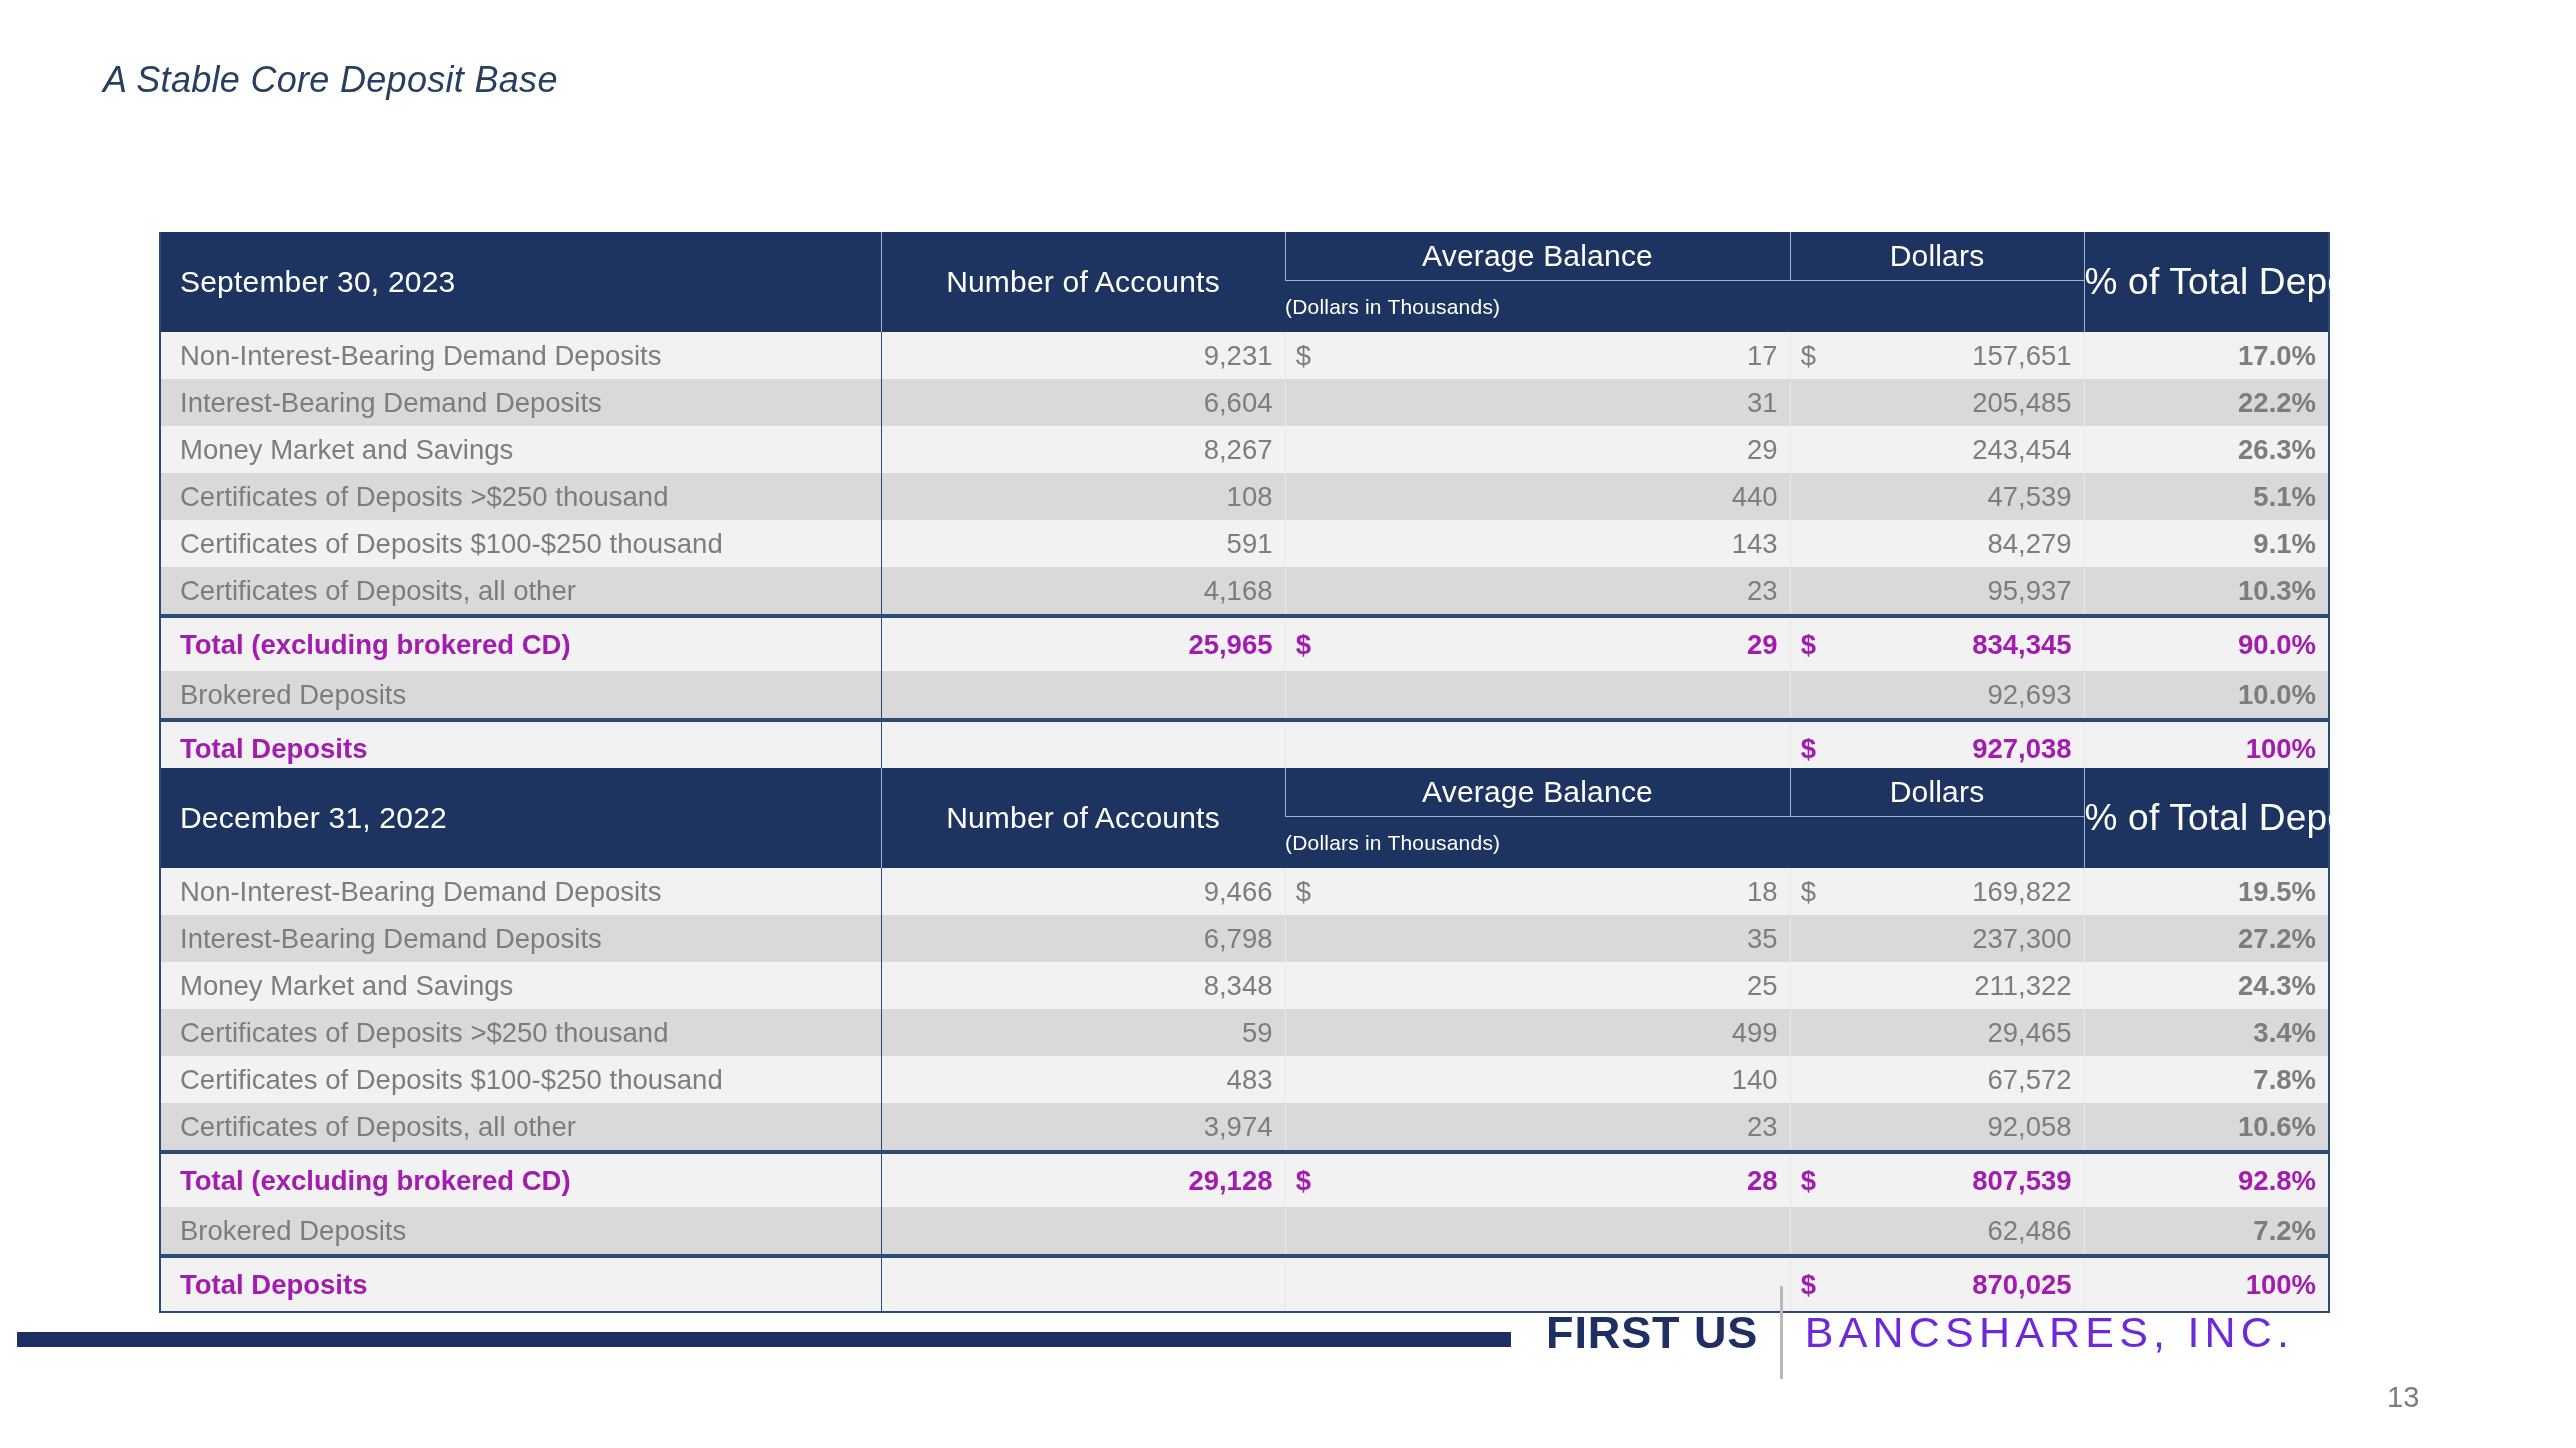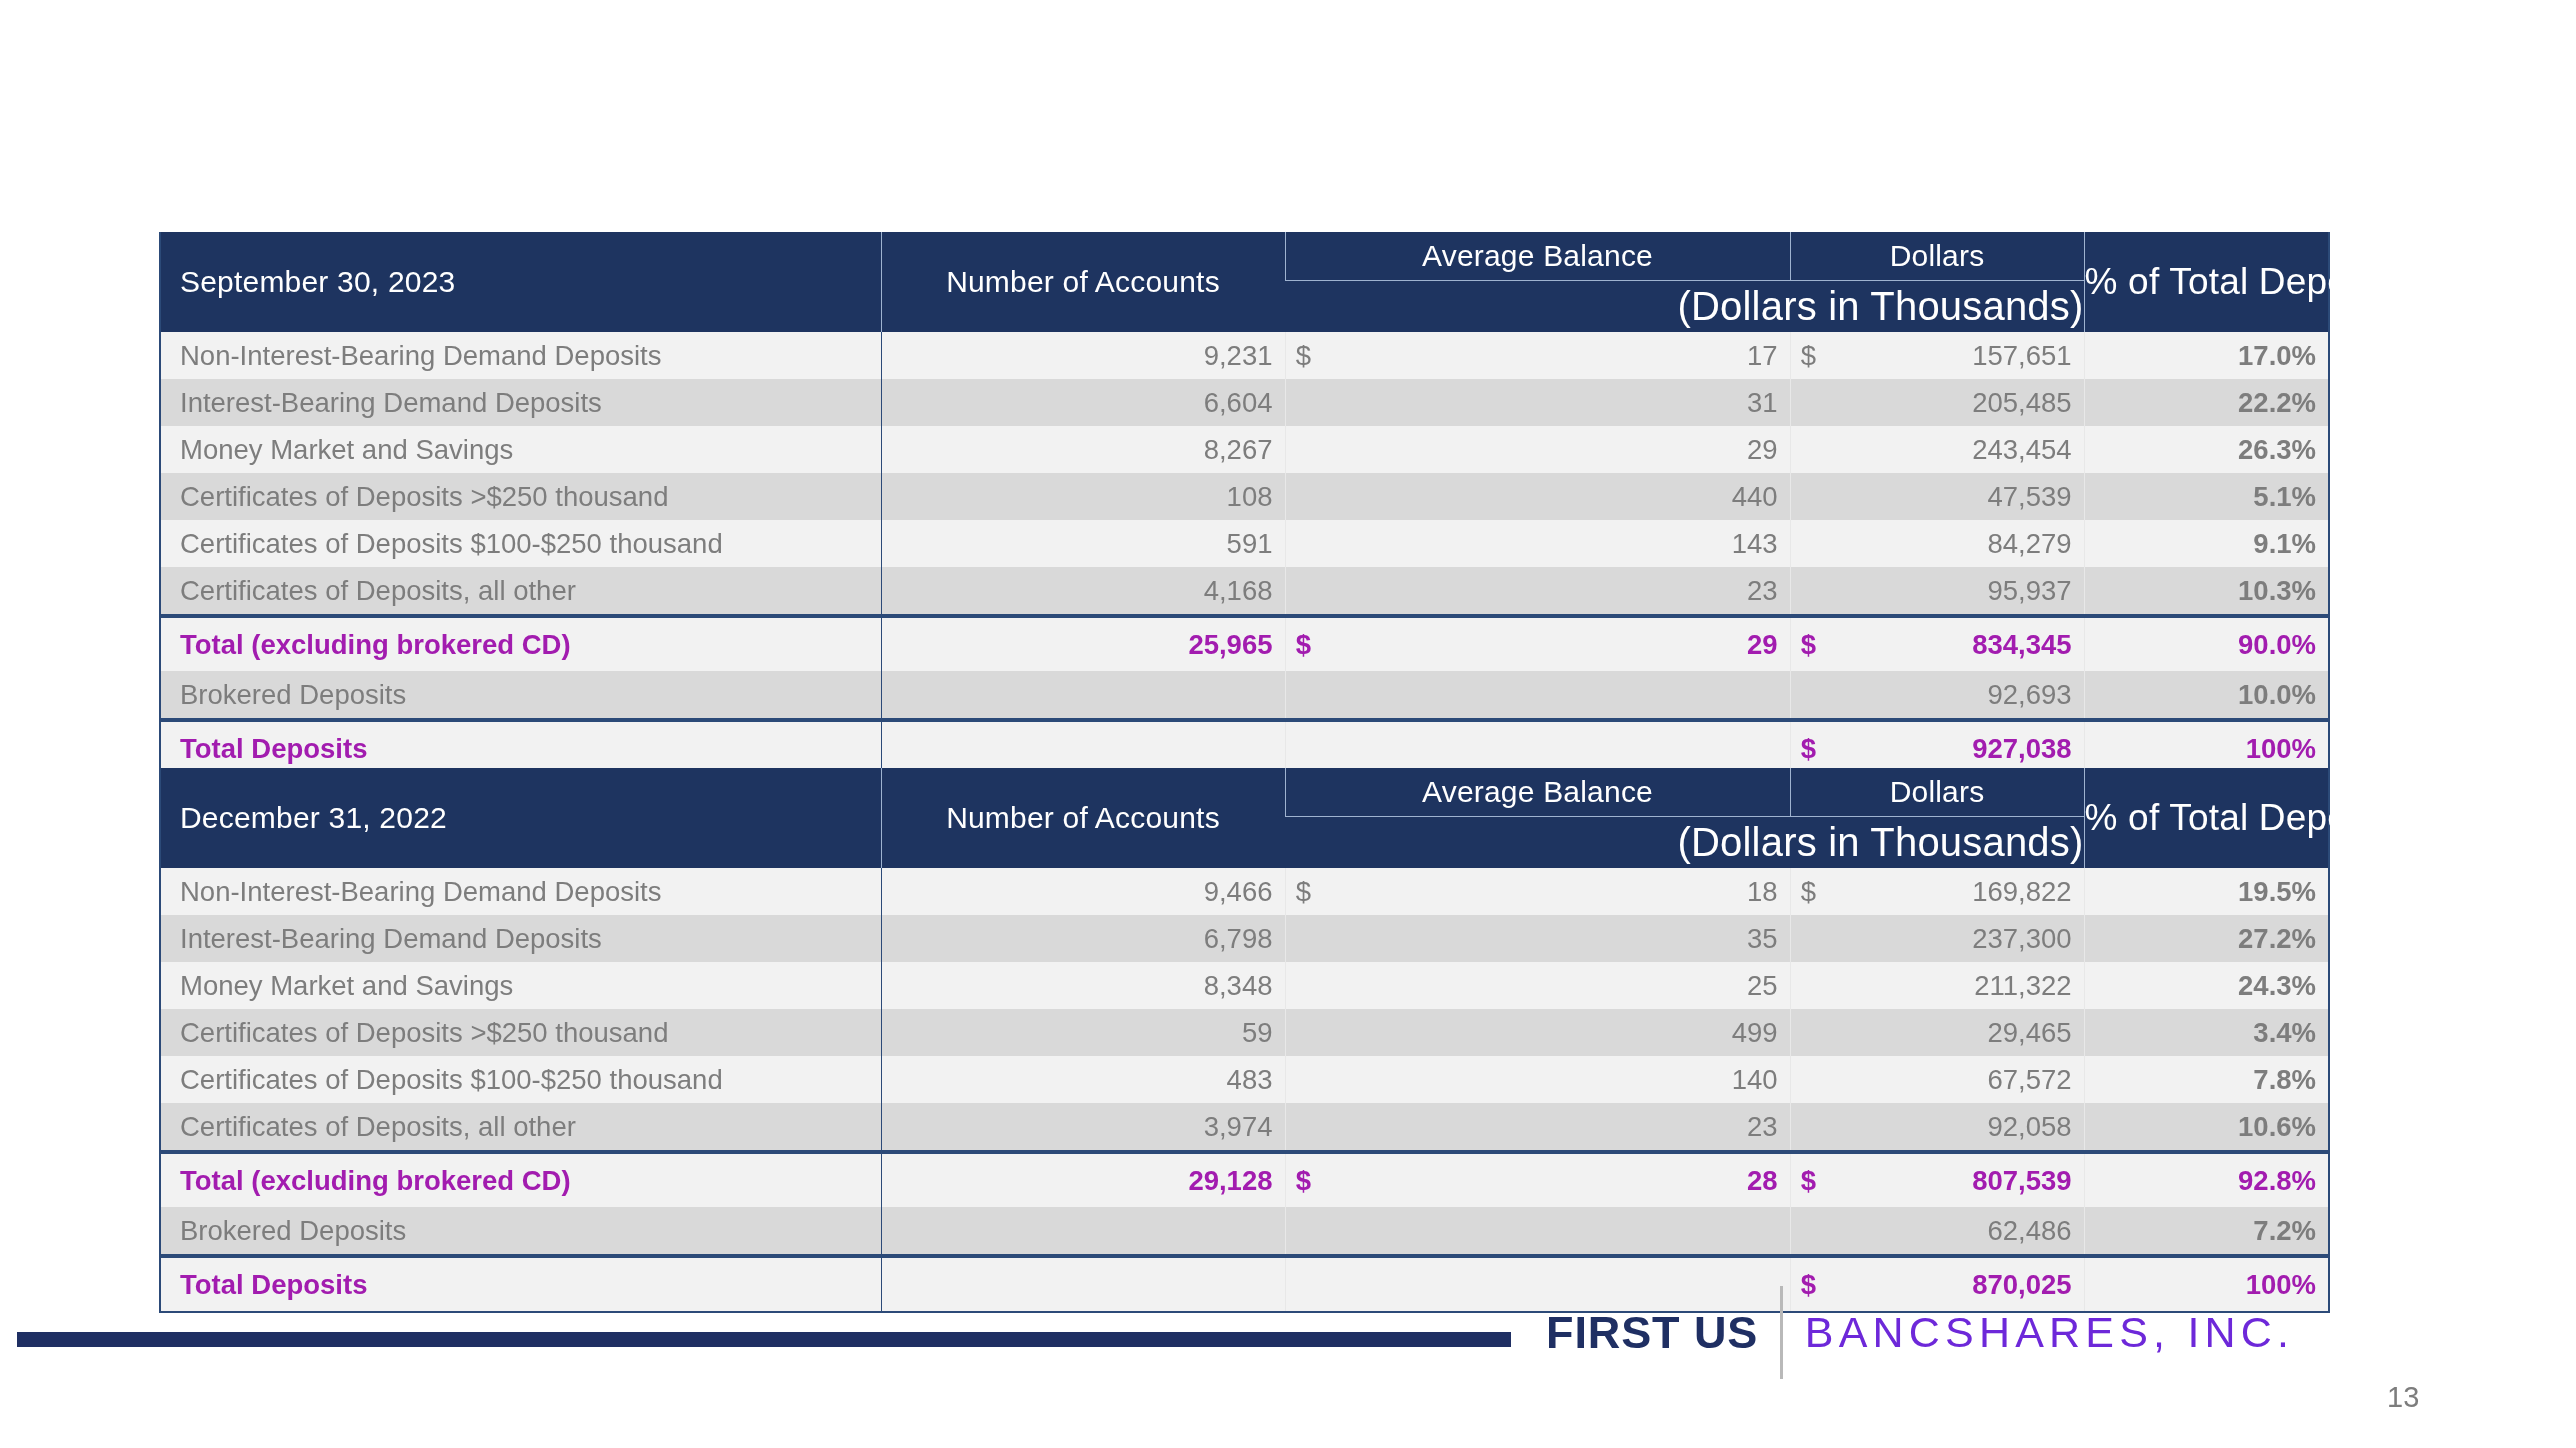--- a/index.html
+++ b/index.html
@@ -108,22 +108,22 @@
   }
   .hdr-pct {
     font-size: 37px;
     text-align: center;
     height: 96px;
     border-left: 1.7px solid #9fb3d0 !important;
     letter-spacing: 0.2px;
     white-space: nowrap;
   }
   .hdr-thousands {
-    font-size: 40px;
-    text-align: right;
+    font-size: 21px;
+    text-align: left;
     height: 51px;
     letter-spacing: 0.2px;
     white-space: nowrap;
   }
 
   
   tbody td {
     font-size: 27.5px;
     color: #7d7d7d;
     height: 47px;
@@ -198,20 +198,21 @@
     left: 2387px;
     top: 1381px;
     font-size: 29px;
     color: #7d7d7d;
   }
 </style>
 </head>
 <body>
 
 <div class="title-block">
+  <div class="deck-subtitle">A Stable Core Deposit Base</div>
 </div>
 
 <table class="fin-table t1">
   <colgroup>
     <col class="c-label">
       <col class="c-accts">
       <col class="c-avgsym">
       <col class="c-avgval">
       <col class="c-dolsym">
       <col class="c-dolval">

